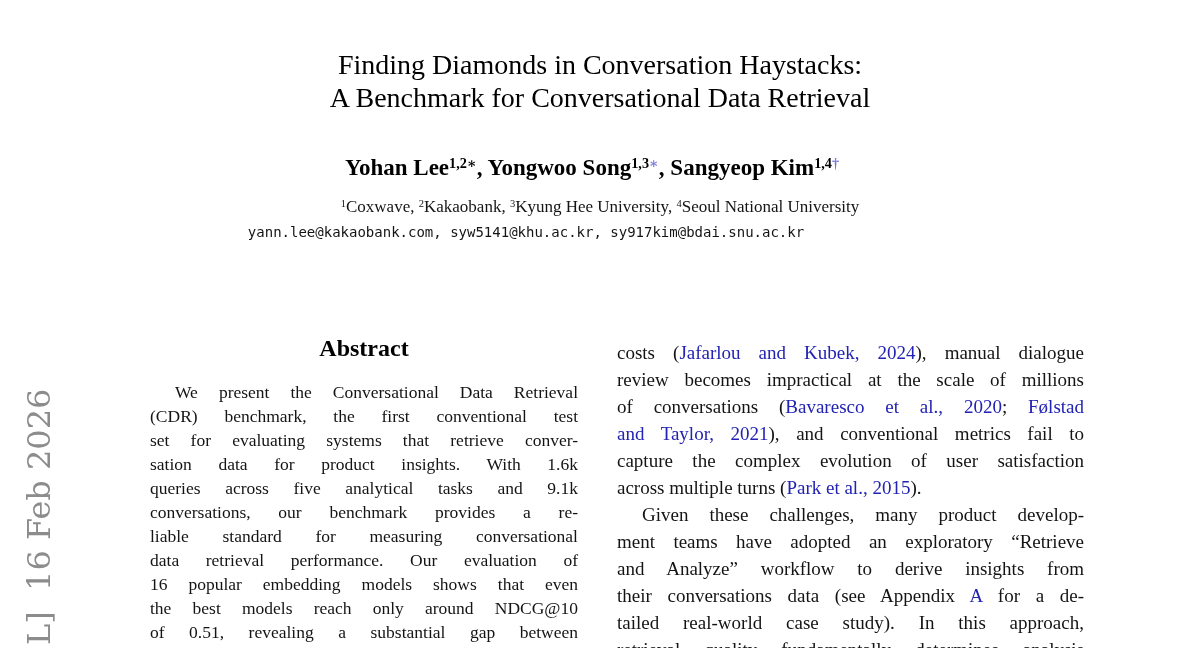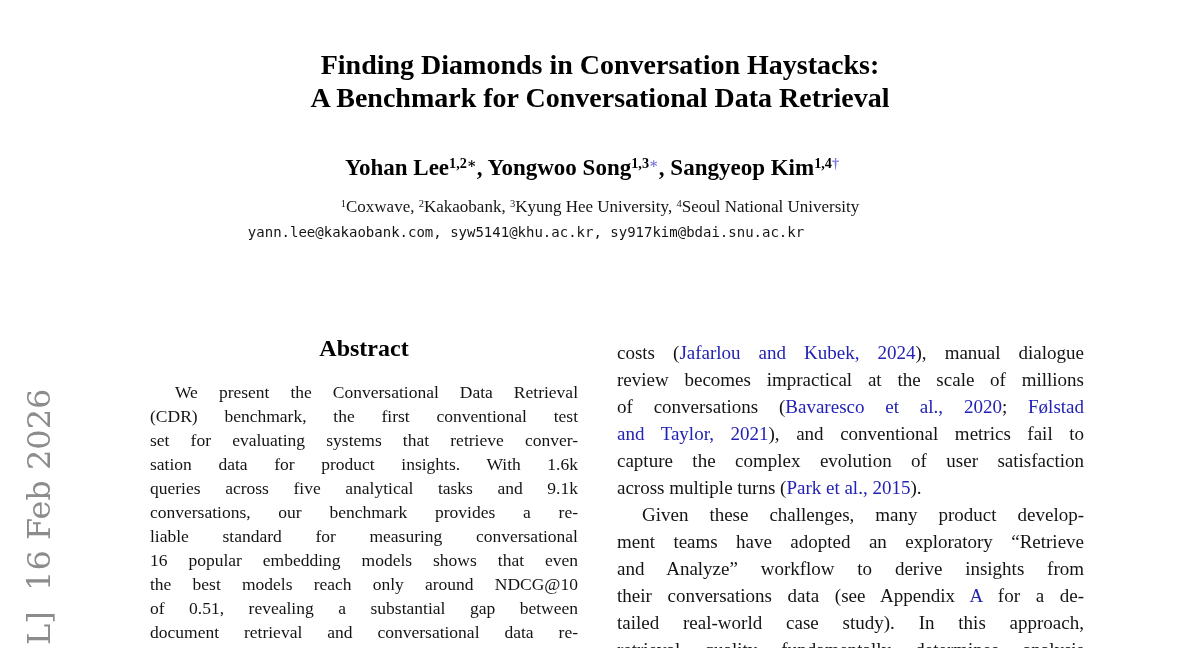--- a/index.html
+++ b/index.html
@@ -9,21 +9,21 @@
     height: 648px;
     background: #ffffff;
     overflow: hidden;
     font-family: "Liberation Serif", "DejaVu Serif", serif;
     color: #141414;
   }
   .title {
     position: absolute;
     top: 48px; left: 0; width: 1200px;
     text-align: center;
-    font-weight: bold;
+    font-weight: normal;
     font-size: 28px;
     line-height: 33px;
     color: #000;
   }
   .authors-line {
     position: absolute;
     top: 154px; left: 0; width: 1184px;
     text-align: center;
     font-weight: bold;
     font-size: 23px;
@@ -109,20 +109,21 @@
   <div class="abstract-head">Abstract</div>
 
   <div class="col-left">
       <div class="tline just ind"><span>We present the Conversational Data Retrieval</span></div>
       <div class="tline just"><span>(CDR) benchmark, the first conventional test</span></div>
       <div class="tline just"><span>set for evaluating systems that retrieve conver-</span></div>
       <div class="tline just"><span>sation data for product insights. With 1.6k</span></div>
       <div class="tline just"><span>queries across five analytical tasks and 9.1k</span></div>
       <div class="tline just"><span>conversations, our benchmark provides a re-</span></div>
       <div class="tline just"><span>liable standard for measuring conversational</span></div>
+      <div class="tline just"><span>data retrieval performance. Our evaluation of</span></div>
       <div class="tline just"><span>16 popular embedding models shows that even</span></div>
       <div class="tline just"><span>the best models reach only around NDCG@10</span></div>
       <div class="tline just"><span>of 0.51, revealing a substantial gap between</span></div>
       <div class="tline just"><span>document retrieval and conversational data re-</span></div>
     </div>
 
   <div class="col-right">
       <div class="tline just"><span>costs (</span><span class="l">Jafarlou and Kubek, 2024</span><span>), manual dialogue</span></div>
       <div class="tline just"><span>review becomes impractical at the scale of millions</span></div>
       <div class="tline just"><span>of conversations (</span><span class="l">Bavaresco et al., 2020</span><span>; </span><span class="l">Følstad</span></div>

